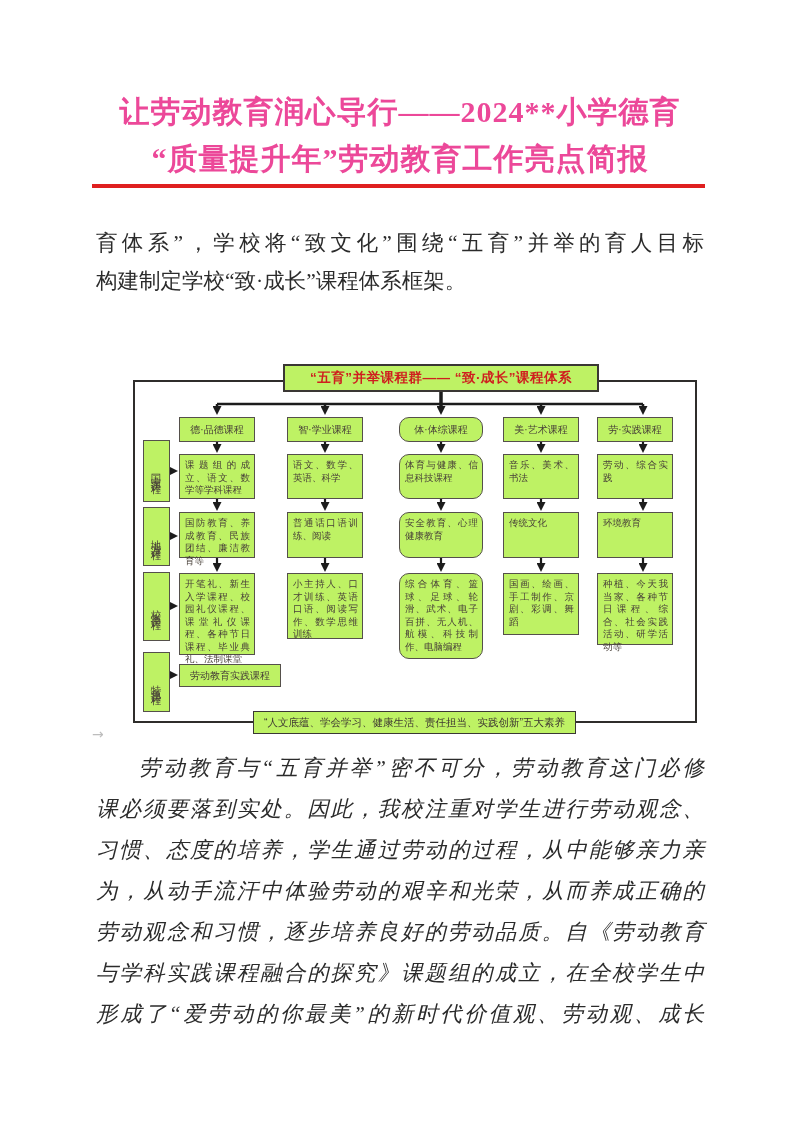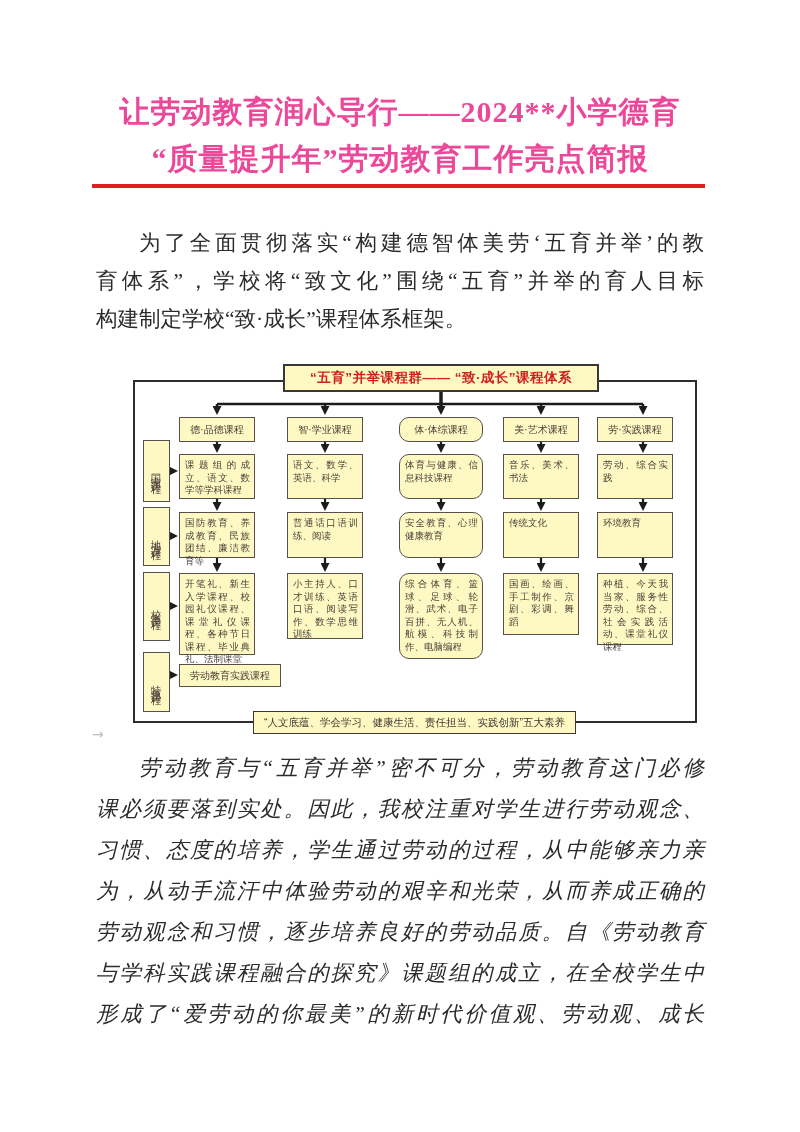--- a/index.html
+++ b/index.html
@@ -37,21 +37,21 @@
   .figure {
     position:absolute; left:133px; top:364px; width:564px; height:370px;
     font-family:"Liberation Sans","DejaVu Sans",sans-serif;
   }
   .fig-border {
     position:absolute; left:0; top:16px; width:564px; height:343px;
     border:2px solid #2f2d2b; background:transparent; z-index:0;
   }
   .fig-lines { position:absolute; left:0; top:0; width:564px; height:370px; z-index:1; }
   .fnode {
-    position:absolute; background:#fef9c3; border:1.5px solid #55504b;
+    position:absolute; background:#bef264; border:1.5px solid #55504b;
     color:#473f38; z-index:2;
   }
   .fig-title {
     left:150px; top:0; width:316px; height:28px;
     border:2px solid #3a3734; display:flex; align-items:center; justify-content:center;
     color:#cf1f1f; font-weight:bold; font-size:13.5px; letter-spacing:0.5px;
     white-space:nowrap;
   }
   .hdr {
     top:53px; height:25px; display:flex; align-items:center; justify-content:center;
@@ -101,21 +101,20 @@
 
 <div class="page">
 
   <div class="doc-title">
     <div>让劳动教育润心导行——2024**小学德育</div>
     <div>“质量提升年”劳动教育工作亮点简报</div>
   </div>
   <div class="red-rule"></div>
 
   <div class="para para-1">
-    <div class="pline indent">为了全面贯彻落实“构建德智体美劳‘五育并举’的教</div>
     <div class="pline">育体系”，学校将“致文化”围绕“五育”并举的育人目标</div>
     <div class="pline loose-end">构建制定学校“致·成长”课程体系框架。</div>
   </div>
 
   <div class="figure">
     <div class="fig-border"></div>
 
     <svg class="fig-lines" viewBox="0 0 564 370" xmlns="http://www.w3.org/2000/svg">
       <defs>
         <marker id="ah" markerUnits="userSpaceOnUse" markerWidth="9" markerHeight="9" refX="4" refY="4.5" orient="auto">
@@ -178,21 +177,21 @@
     <div class="fnode cell r2 c1">国防教育、养成教育、民族团结、廉洁教育等</div>
     <div class="fnode cell r2 c2">普通话口语训练、阅读</div>
     <div class="fnode cell r2 c3">安全教育、心理健康教育</div>
     <div class="fnode cell r2 c4">传统文化</div>
     <div class="fnode cell r2 c5">环境教育</div>
 
     <div class="fnode cell r3 c1">开笔礼、新生入学课程、校园礼仪课程、课堂礼仪课程、各种节日课程、毕业典礼、法制课堂</div>
     <div class="fnode cell r3 c2">小主持人、口才训练、英语口语、阅读写作、数学思维训练</div>
     <div class="fnode cell r3 c3">综合体育、篮球、足球、轮滑、武术、电子百拼、无人机、航模、科技制作、电脑编程</div>
     <div class="fnode cell r3 c4">国画、绘画、手工制作、京剧、彩调、舞蹈</div>
-    <div class="fnode cell r3 c5">种植、今天我当家、服务性劳动、综合、社会实践活动、课堂礼仪课程</div>
+    <div class="fnode cell r3 c5">种植、今天我当家、各种节日课程、综合、社会实践活动、研学活动等</div>
 
     <div class="fnode special-cell">劳动教育实践课程</div>
     <div class="fnode banner">“人文底蕴、学会学习、健康生活、责任担当、实践创新”五大素养</div>
   </div>
 
   <div class="anchor-mark">→</div>
 
   <div class="para para-2">
     <div class="pline indent">劳动教育与“五育并举”密不可分，劳动教育这门必修</div>
     <div class="pline">课必须要落到实处。因此，我校注重对学生进行劳动观念、</div>

